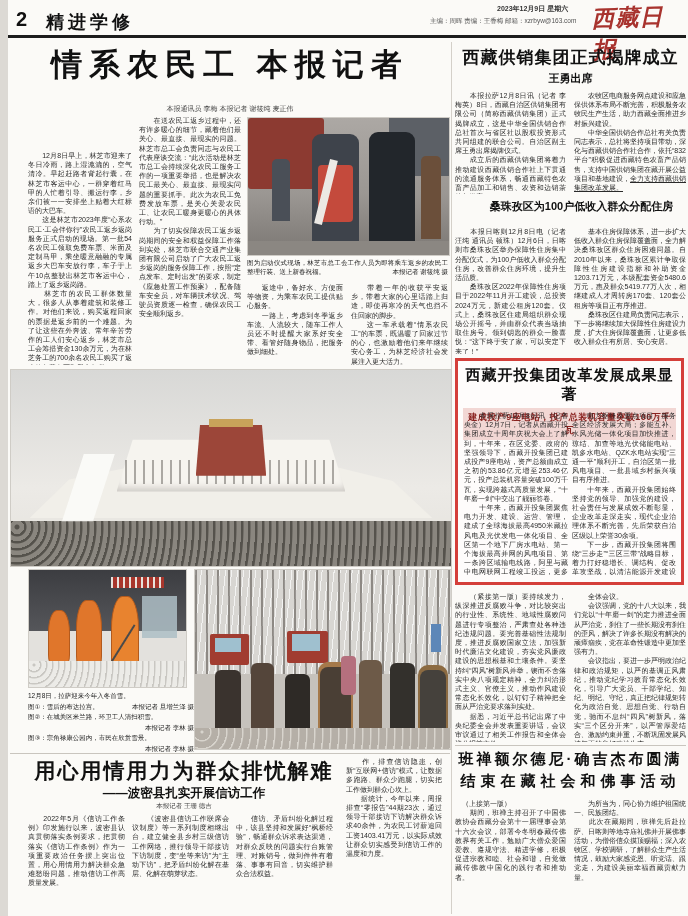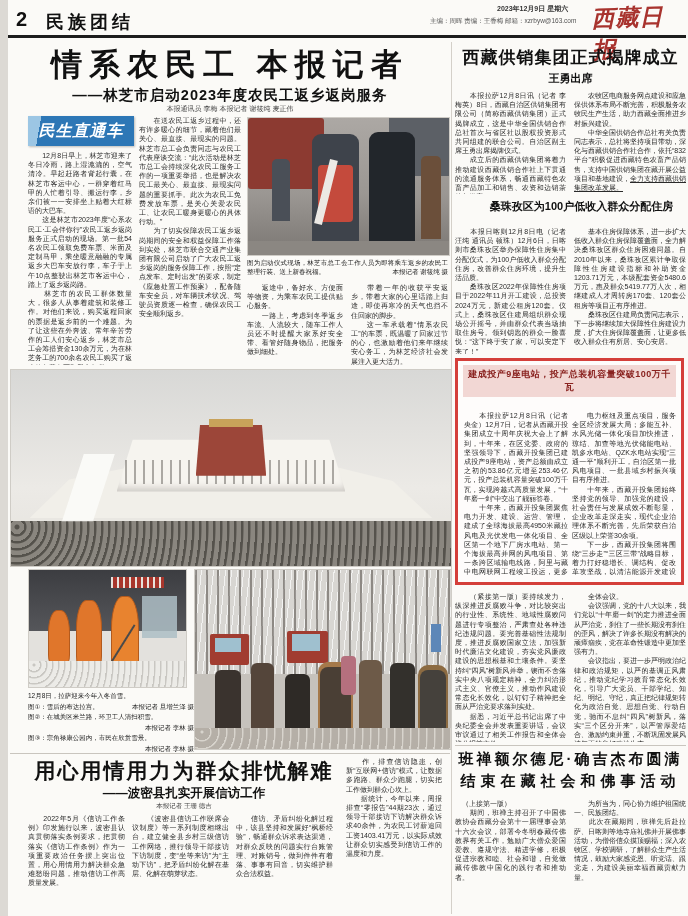--- a/index.html
+++ b/index.html
@@ -42,32 +42,30 @@
   .box-sub{background:#f2d7d4;color:#8a2320;font-size:9px;font-weight:700;text-align:center;
            padding:3px 2px;letter-spacing:.5px;}
 </style>
 </head>
 <body>
 
 <div class="page">
   <div class="abs left-strip"></div>
 
   <div class="abs pgnum">2</div>
-  <div class="abs section">民族团结</div>
+  <div class="abs section">精进学修</div>
   <div class="abs hdate">2023年12月9日 星期六</div>
   <div class="abs heds">主编：周晖 责编：王香梅 邮箱：xzrbyw@163.com</div>
   <div class="abs masthead">西藏日报</div>
   <div class="abs toprule"></div>
   <div class="abs vdiv"></div>
 
   <h1 class="abs hl lead-hl" style="margin:0">情系农民工 本报记者</h1>
-  <h2 class="abs hl lead-sub" style="margin:0">——林芝市启动2023年度农民工返乡返岗服务</h2>
   <div class="abs lead-by">本报通讯员 李梅 本报记者 谢筱纯 麦正伟</div>
 
-  <div class="abs banner">民生直通车</div>
   <div class="abs tcol" style="left:28px;top:151px;width:104px;height:214px;">　　12月8日早上，林芝市迎来了冬日冷雨，路上湿漉漉的，空气清冷。早起赶路者背起行囊，在林芝市客运中心，一群穿着红马甲的人忙着引导、搬运行李，乡亲们被一一安排坐上贴着大红标语的大巴车。
 　　这是林芝市2023年度“心系农民工·工会伴你行”农民工返乡返岗服务正式启动的现场。第一批54名农民工领取免费车票、米面及定制马甲，乘坐暖意融融的专属返乡大巴车安放行李，车子于上午10点整驶出林芝市客运中心，踏上了返乡返岗路。
 　　林芝市的农民工群体数量大，很多人从事着建筑和装修工作。对他们来说，购买返程回家的票据是返乡前的一个难题。为了让这些在外奔波、常年辛苦劳作的工人们安心返乡，林芝市总工会筹措资金130余万元，为在林芝务工的700余名农民工购买了返乡的免费车票和爱心年货。</div>
   <div class="abs tcol" style="left:139px;top:116px;width:102px;height:249px;">　　在送农民工返乡过程中，还有许多暖心的细节，藏着他们最关心、最直接、最现实的问题。林芝市总工会负责同志与农民工代表座谈交流：“此次活动是林芝市总工会持续深化农民工服务工作的一项重要举措，也是解决农民工最关心、最直接、最现实问题的重要抓手。此次为农民工免费发放车票，是关心关爱农民工、让农民工暖身更暖心的具体行动。”
 　　为了切实保障农民工返乡返岗期间的安全和权益保障工作落到实处，林芝市联合交通产业集团有限公司启动了广大农民工返乡返岗的服务保障工作，按照“定点发车、定时出发”的要求，制定《应急处置工作预案》，配备随车安全员，对车辆技术状况、驾驶员资质逐一检查，确保农民工安全顺利返乡。</div>
 
   <div class="abs ph" style="left:247px;top:117px;width:201px;height:137px;
        background:linear-gradient(180deg,#aca8a4 0%,#9b9793 55%,#7b7773 100%);">
     <span style="left:0;top:0;width:38%;height:52%;background:#8c3a31;border-radius:3px;"></span>
     <span style="right:0;top:0;width:30%;height:42%;background:#5c6066;"></span>
@@ -178,20 +176,21 @@
   <div class="abs tcol" style="left:574px;top:91px;width:112px;height:103px;"><span>　　农牧区电商服务网点建设和应急保供体系布局不断完善，积极服务农牧民生产生活，助力西藏全面推进乡村振兴建设。
 　　中华全国供销合作总社有关负责同志表示，总社将坚持项目带动，深化与西藏供销合作社合作，依托“832平台”积极促进西藏特色农畜产品销售，支持中国供销集团在藏开展公益项目和基地建设，</span><span class="u">全力支持西藏供销集团改革发展。</span></div>
 
   <div class="abs hl" style="left:466px;top:199px;width:231px;font-size:11px;">桑珠孜区为100户低收入群众分配住房</div>
   <div class="abs tcol" style="left:455px;top:227px;width:111px;height:127px;">　　本报日喀则12月8日电（记者 汪纯 通讯员 顿珠）12月6日，日喀则市桑珠孜区举办保障性住房集中分配仪式，为100户低收入群众分配住房，改善群众住房环境，提升生活品质。
 　　桑珠孜区2022年保障性住房项目于2022年11月开工建设，总投资2024万元，新建公租房120套。仪式上，桑珠孜区住建局组织群众现场公开摇号，并由群众代表当场抽取住房号。领到钥匙的群众一脸喜悦：“这下终于安了家，可以安定下来了！”</div>
   <div class="abs tcol" style="left:574px;top:227px;width:112px;height:127px;">　　基本住房保障体系，进一步扩大低收入群众住房保障覆盖面，全力解决桑珠孜区群众住房困难问题。自2010年以来，桑珠孜区累计争取保障性住房建设指标和补助资金1203.71万元，本级配套资金5480.6万元，惠及群众5419.77万人次，相继建成人才周转房170套、120套公租房等项目正有序推进。
 　　桑珠孜区住建局负责同志表示，下一步将继续加大保障性住房建设力度，扩大住房保障覆盖面，让更多低收入群众住有所居、安心安居。</div>
 
   <div class="abs redbox">
+    <div class="hl" style="margin-top:5px;font-size:15px;letter-spacing:1px;">西藏开投集团改革发展成果显著</div>
     <div class="box-sub" style="margin:4px 5px 0 5px;">建成投产9座电站，投产总装机容量突破100万千瓦</div>
     <div class="tcol" style="position:absolute;left:6px;top:50px;width:104px;height:164px;">　　本报拉萨12月8日讯（记者 央金）12月7日，记者从西藏开投集团成立十周年庆祝大会上了解到，十年来，在区党委、政府的坚强领导下，西藏开投集团已建成投产9座电站，资产总额由成立之初的53.86亿元增至253.46亿元，投产总装机容量突破100万千瓦，实现跨越式高质量发展，“十年磨一剑”中交出了靓丽答卷。
 　　十年来，西藏开投集团聚焦电力开发、建设、运营、管理，建成了全球海拔最高4950米藏拉风电及光伏发电一体化项目、全区第一个地下厂房水电站、第一个海拔最高并网的风电项目、第一条跨区域输电线路，阿里与藏中电网联网工程竣工投运，更多清洁能源项目并网发电，累计完成上网电量77亿千瓦时。</div>
     <div class="tcol" style="position:absolute;left:114px;top:50px;width:104px;height:164px;">　　电力枢纽及重点项目，服务全区经济发展大局；多能互补、水风光储一体化项目加快推进，琼结、加查等地光伏储能电站、凯多水电站、QZK水电站实现“三通一平”顺利开工，自治区第一批风电项目、一批县域乡村振兴项目有序推进。
 　　十年来，西藏开投集团始终坚持党的领导、加强党的建设，社会责任与发展成效不断彰显，企业改革走深走实，现代企业治理体系不断完善，先后荣获自治区级以上荣誉30余项。
 　　下一步，西藏开投集团将围绕“三步走”“三区三带”战略目标，着力打好稳增长、调结构、促改革攻坚战，以清洁能源开发建设为主线，凝心聚力、奋勇争先，努力为西藏经济社会高质量发展贡献更大力量。</div>
   </div>
 
   <div class="abs tcol" style="left:455px;top:592px;width:111px;height:150px;">　　（紧接第一版）要持续发力，纵深推进反腐败斗争，对比较突出的行业性、系统性、地域性腐败问题进行专项整治，严肃查处各种违纪违规问题。要完善基础性法规制度，推进反腐败国家立法，加强新时代廉洁文化建设，夯实党风廉政建设的思想根基和土壤条件。要坚持纠“四风”树新风并举，锲而不舍落实中央八项规定精神，全力纠治形式主义、官僚主义，推动作风建设常态化长效化，以钉钉子精神把全面从严治党要求落到实处。
 　　据悉，习近平总书记出席了中央纪委全会并发表重要讲话，会议审议通过了相关工作报告和全体会议公报等文件。</div>

